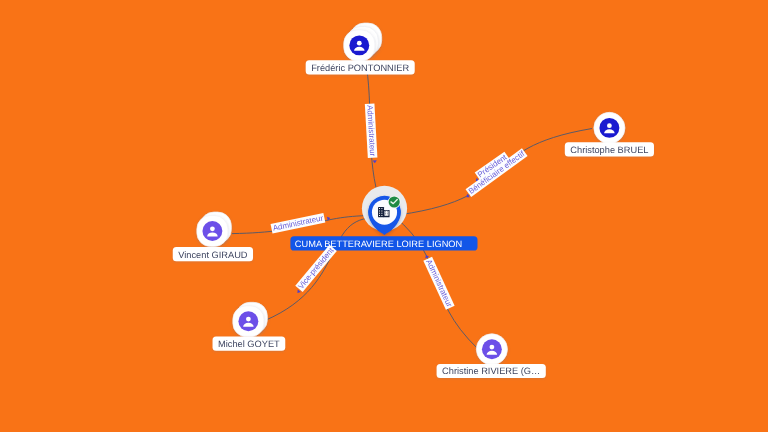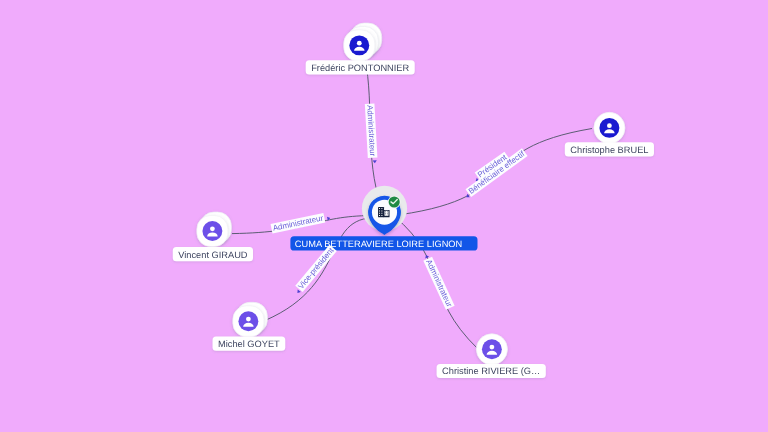--- a/index.html
+++ b/index.html
@@ -1,20 +1,20 @@
 <!DOCTYPE html>
 <html><head>
 <meta charset="utf-8">
 <title>Graph</title>
 <style>
   html,body{margin:0;padding:0;}
   body{width:768px;height:432px;overflow:hidden;background:#fafbfd;
        font-family:"Liberation Sans",sans-serif;
        -webkit-font-smoothing:antialiased;text-rendering:geometricPrecision;}
-  #stage{position:relative;width:768px;height:432px;background:#f0abfc;}
+  #stage{position:relative;width:768px;height:432px;background:#f97316;}
   svg#graph{position:absolute;left:0;top:0;width:768px;height:432px;display:block;}
   .edge-path{fill:none;stroke:#53586b;stroke-width:0.95;}
   .edge-label{font-family:"Liberation Sans",sans-serif;font-size:7.95px;fill:#6a5fd8;}
   .arrow{fill:#4a3fd0;}
   .node-label-txt{font-family:"Liberation Sans",sans-serif;font-size:9.25px;fill:#3e4560;}
   .company-label-txt{font-family:"Liberation Sans",sans-serif;font-size:9.25px;fill:#ffffff;}
 </style>
 </head>
 <body>
 

